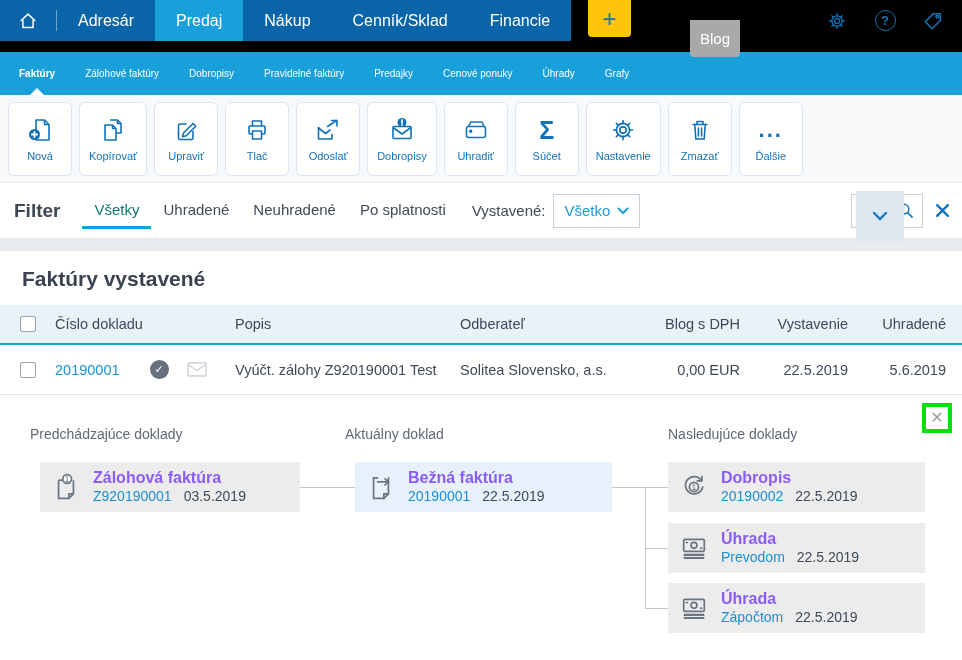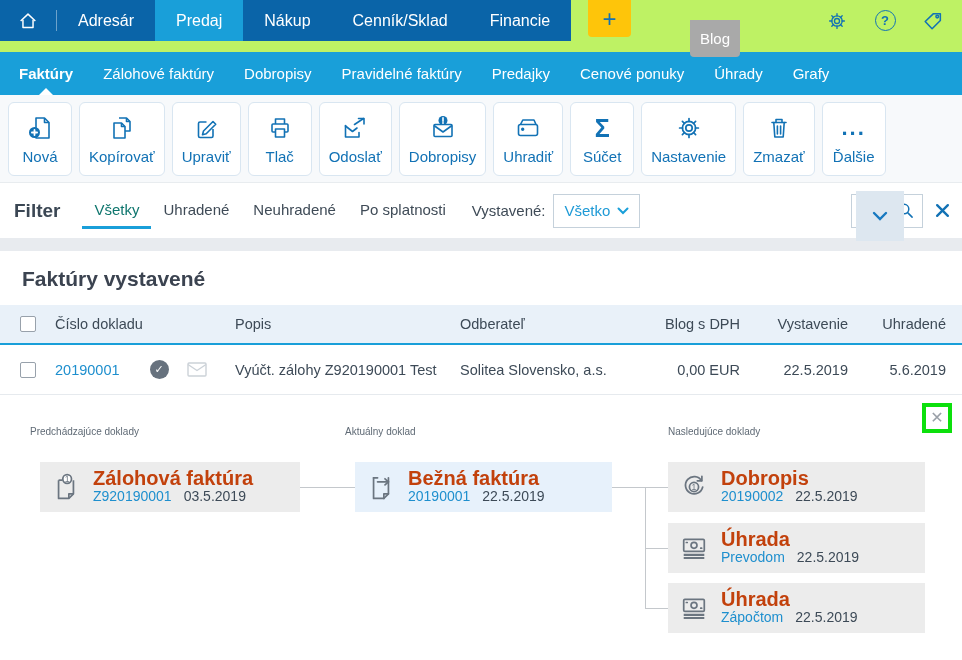--- a/index.html
+++ b/index.html
@@ -1,48 +1,48 @@
 <!DOCTYPE html>
 <html><head>
 <meta charset="utf-8">
 <style>
   * { margin:0; padding:0; box-sizing:border-box; }
   html,body { width:962px; height:660px; overflow:hidden; background:#fff;
     font-family:"Liberation Sans", sans-serif; color:#3d4a57; }
 
   
-  .topbar { position:relative; height:52px; background:#bef264; }
+  .topbar { position:relative; height:52px; background:#000000; }
   .topbar-main { position:absolute; left:0; top:0; height:41px; display:flex; align-items:stretch; background:#0a64a8; }
   .home-btn { width:56px; display:flex; align-items:center; justify-content:center; cursor:pointer; }
   .top-divider { width:1px; margin:10px 0; background:rgba(255,255,255,.4); }
   .topnav-item { display:flex; align-items:center; padding:0 21px; color:#fff; font-size:16px; cursor:pointer; white-space:nowrap; }
   .topnav-item.active { background:#199fd9; }
   .plus-btn { position:absolute; left:588px; top:0; width:43px; height:37px; background:#fec50a;
     border-radius:0 0 4px 4px; color:#1272b5; font-size:24px; display:flex; align-items:center; justify-content:center; cursor:pointer; }
   .blog-btn { position:absolute; left:690px; top:0; width:50px; height:37px; background:#a9a9a9;
     border-radius:0 0 4px 4px; color:#fff; font-size:15px; display:flex; align-items:center; justify-content:center; cursor:pointer;margin-top:20px; }
   .top-icons { position:absolute; right:18px; top:0; height:41px; display:flex; align-items:center; gap:26px; }
   .top-icon { width:22px; height:22px; display:flex; align-items:center; justify-content:center; cursor:pointer; }
   .help-circle { width:21px; height:21px; border:1.8px solid #1272b5; border-radius:50%;
     color:#1272b5; font-size:13px; font-weight:bold; display:flex; align-items:center; justify-content:center; }
 
   
   .subnav { height:43px; background:#199fd9; display:flex; align-items:center; padding-left:4px; }
   .subnav-item { position:relative; height:43px; display:flex; align-items:center; padding:0 15px;
-    color:#fff; font-size:15px; cursor:pointer; white-space:nowrap; }
+    color:#fff; font-size:10px; cursor:pointer; white-space:nowrap; }
   .subnav-item.active { font-weight:bold; }
   .subnav-item.active::after { content:""; position:absolute; left:50%; bottom:0; margin-left:-7px;
     border-left:7px solid transparent; border-right:7px solid transparent; border-bottom:7px solid #fff; }
 
   
   .toolbar { height:88px; background:#f7f9fb; border-bottom:1px solid #e8ecef; display:flex; align-items:center; padding:0 8px; gap:7px; }
   .tool-btn { min-width:64px; height:74px; background:#fff; border:1px solid #d9e6f1; border-radius:6px;
     display:flex; flex-direction:column; align-items:center; justify-content:center; gap:5px; padding:0 9px; cursor:pointer; }
   .tool-btn .ticon { height:30px; display:flex; align-items:center; justify-content:center; }
-  .tool-btn .tlabel { font-size:15px; color:#1272b5; white-space:nowrap; }
+  .tool-btn .tlabel { font-size:11px; color:#1272b5; white-space:nowrap; }
   .sigma { font-size:25px; color:#1272b5; font-weight:bold; line-height:26px; }
   .dots { font-size:22px; color:#1272b5; font-weight:bold; letter-spacing:2px; line-height:14px; }
 
   
   .filter-row { position:relative; height:55px; background:#fff; display:flex; align-items:center; padding-left:14px; }
   .filter-title { font-size:19px; font-weight:600; color:#3b4754; margin-right:22px; }
   .ftab { padding:9px 12px 11px; font-size:15px; color:#3f4b57; cursor:pointer; }
   .ftab.active { color:#0f766e; box-shadow:inset 0 -3px 0 #199fd9; }
   .fselect { height:34px; border:1px solid #c5d1db; display:flex; align-items:center; gap:16px;
     padding:0 10px; color:#1e9ad6; font-size:15px; cursor:pointer; background:#fff; }
@@ -70,25 +70,25 @@
   .trow { height:50px; border-bottom:1px solid #e6eaee; font-size:14.5px; }
   a.doclink { color:#1e8fce; text-decoration:none; cursor:pointer; }
   .numcell { display:flex; align-items:center; gap:18px; padding-left:11px; }
   .check-badge { width:19px; height:19px; border-radius:50%; background:#67727e; color:#fff; font-size:11px;
     display:flex; align-items:center; justify-content:center; margin-left:12px; }
 
   
   .flow { position:relative; height:276px; }
   .flow-close { position:absolute; top:8px; right:10px; width:30px; height:30px; border:4px solid #0ce00c;
     background:#fff; color:#9aa0a8; font-size:16px; line-height:1; display:flex; align-items:center; justify-content:center; cursor:pointer; }
-  .flow-label { position:absolute; top:31px; font-size:10px; color:#5f6a75; }
+  .flow-label { position:absolute; top:31px; font-size:14px; color:#5f6a75; }
   .fcard { position:absolute; height:50px; width:257px; background:#ececec; display:flex; align-items:center; gap:10px; padding:0 9px; }
   .fcard.current { background:#e7f1fb; }
   .fcard .fic { flex:0 0 34px; display:flex; align-items:center; justify-content:center; }
-  .fcard .ft1 { font-size:20px; font-weight:bold; color:#c2410c; line-height:18px; }
+  .fcard .ft1 { font-size:16px; font-weight:bold; color:#8b5cf6; line-height:18px; }
   .fcard .ft2 { font-size:14px; line-height:18px; display:flex; gap:12px; }
   .fline { position:absolute; background:#c4c8cc; }
 
   svg { display:block; }
 </style>
 </head>
 <body>
 
 <div class="topbar">
   <div class="topbar-main">

